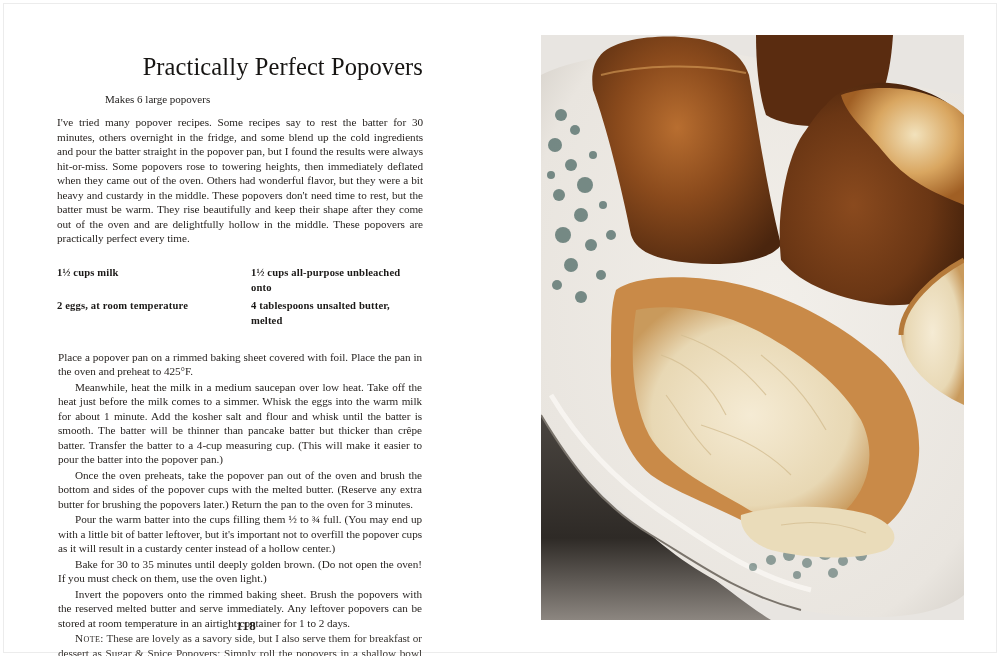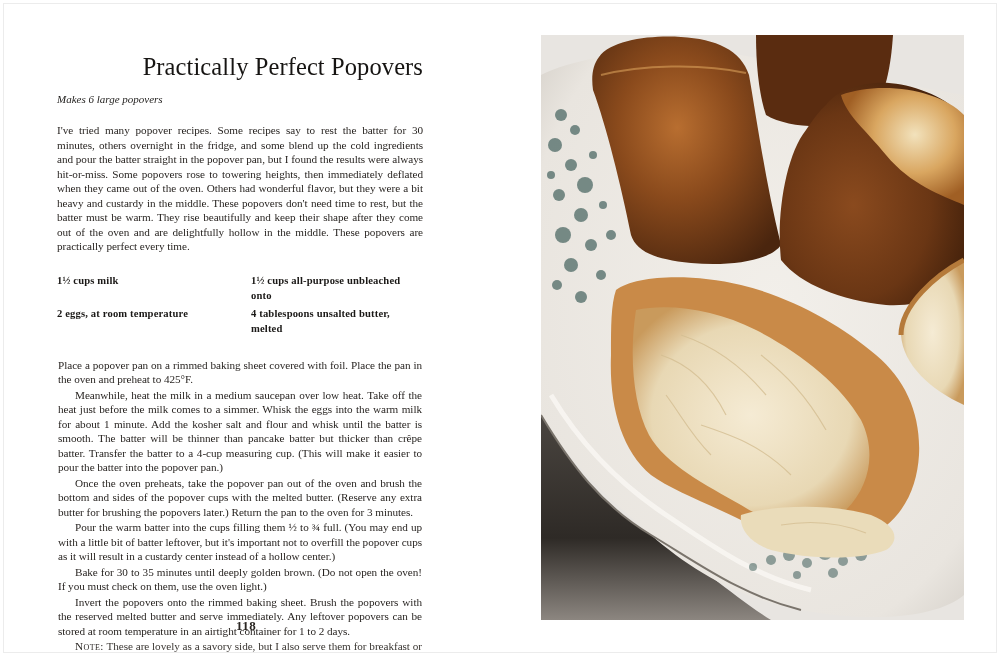--- a/index.html
+++ b/index.html
@@ -9,24 +9,24 @@
   }
   .spread-border {
     position: absolute; left: 3px; top: 3px; right: 3px; bottom: 3px;
     border: 1px solid #ececec; pointer-events: none;
   }
   .left-page { position: absolute; left: 57px; top: 52px; width: 366px; }
   .title {
     font-size: 24.5px; line-height: 30px; margin: 0; font-weight: normal; letter-spacing: 0.1px; color: #161412; text-align: right;
   }
   .yield {
-    margin-top: 10px; font-style: italic; font-size: 11px; line-height: 14px; color: #1e1c1a;
+    margin-top: 10px; font-size: 11px; line-height: 14px; color: #1e1c1a; margin-left: 48px;
   }
   .body-text { font-size: 11.2px; line-height: 14.5px; color: #231f1c; }
-  .intro { margin-top: 17px; text-align: justify; text-align-last: left; letter-spacing: -0.05px; }
+  .intro { margin-top: 9px; text-align: justify; text-align-last: left; letter-spacing: -0.05px; }
   .ingredients {
     margin-top: 19px; display: grid; grid-template-columns: 194px 1fr; row-gap: 3px;
     font-weight: bold; font-size: 10.6px; line-height: 15px; color: #1a1816; letter-spacing: 0.15px;
   }
   .method { margin-top: 19px; }
   .method p { margin: 1px; text-indent: 17px; text-align: justify; text-align-last: left; letter-spacing: -0.05px; }
   .method p.first { text-indent: 0; }
   .note-label { font-variant: small-caps; font-weight: normal; letter-spacing: 0.4px; }
   .note-text { color: #3a3632; }
   .page-number {

